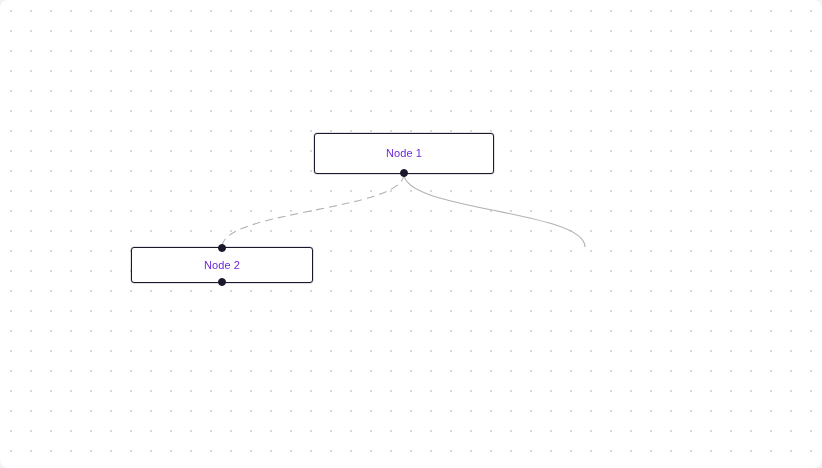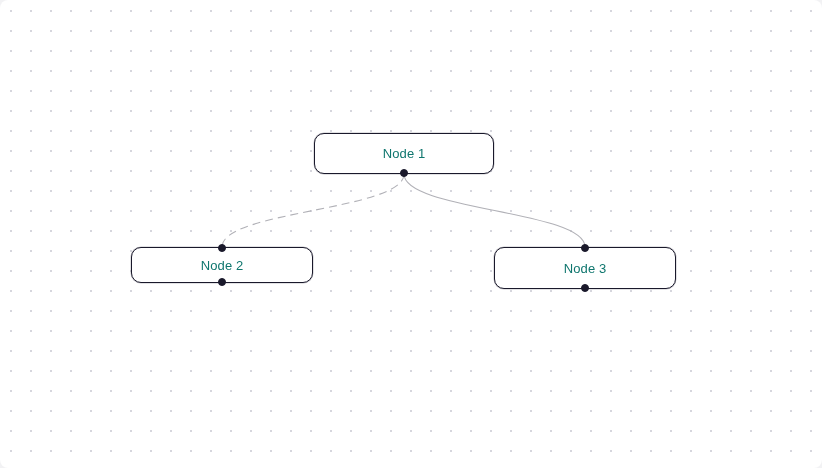--- a/index.html
+++ b/index.html
@@ -32,27 +32,27 @@
     height: 468px;
     pointer-events: none;
     z-index: 1;
   }
 
   .flow-node {
     position: absolute;
     box-sizing: border-box;
     background: #ffffff;
     border: 1px solid #1a192b;
-    border-radius: 10px;
+    border-radius: 3px;
     display: flex;
     align-items: center;
     justify-content: center;
-    font-size: 13px;
+    font-size: 11px;
     line-height: 1;
-    color: #0f766e;
+    color: #6d28d9;
     z-index: 3;
     box-shadow: 0 0 0 0.5px rgba(26,25,43,0.25);
   }
 
   .node-label {
     display: block;
     text-align: center;
     letter-spacing: 0.1px;
     user-select: none;
   }
@@ -94,19 +94,14 @@
     <span class="node-label">Node 1</span>
     <span class="handle handle-bottom"></span>
   </div>
 
   <div class="flow-node" id="node-2" style="left:131px; top:247px; width:182px; height:36px;">
     <span class="node-label">Node 2</span>
     <span class="handle handle-top"></span>
     <span class="handle handle-bottom"></span>
   </div>
 
-  <div class="flow-node" id="node-3" style="left:494px; top:247px; width:182px; height:42px;">
-    <span class="node-label">Node 3</span>
-    <span class="handle handle-top"></span>
-    <span class="handle handle-bottom"></span>
-  </div>
 
 </div>
 
 </body></html>

